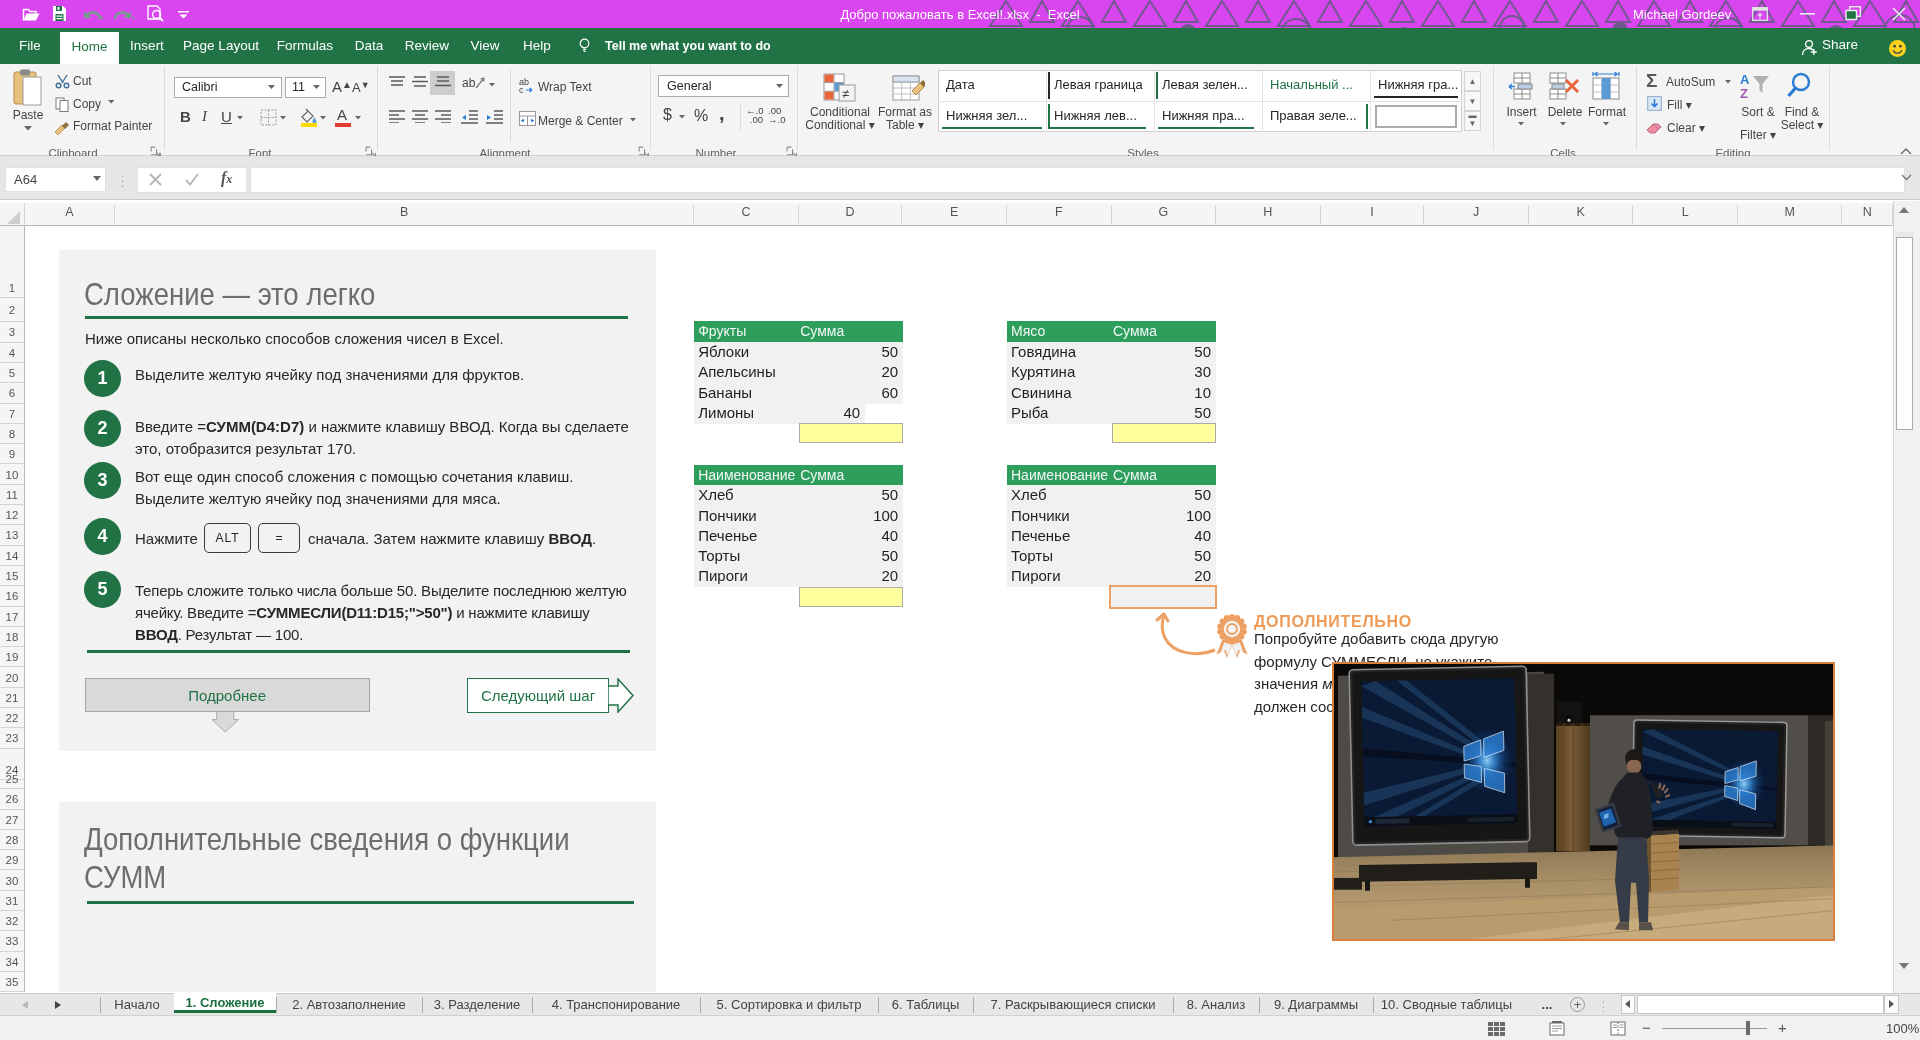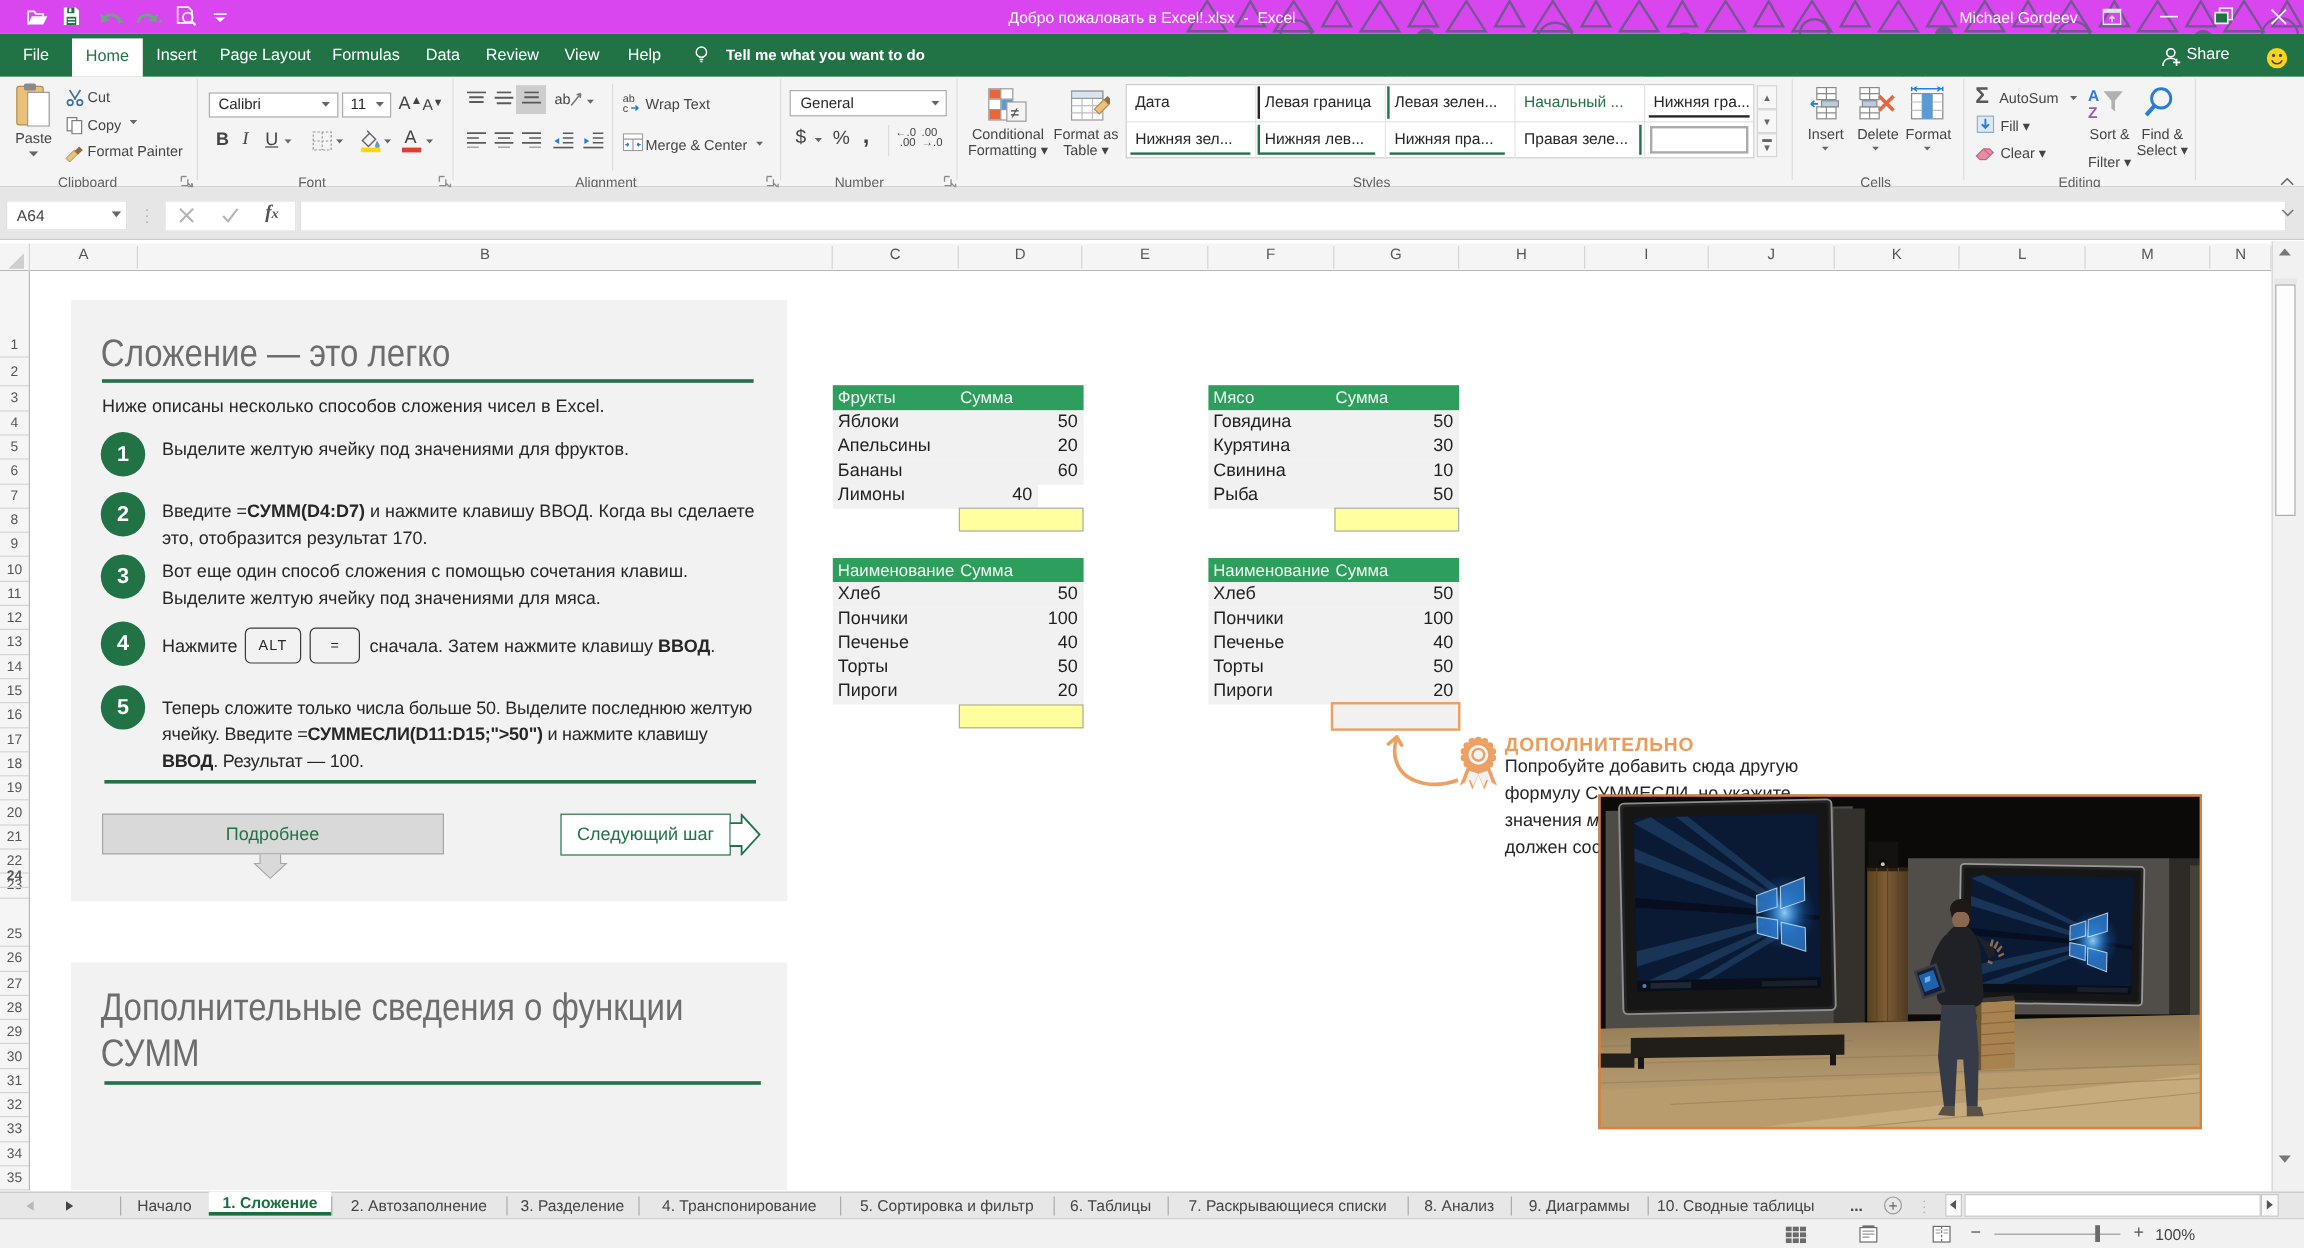--- a/index.html
+++ b/index.html
@@ -322,21 +322,21 @@
     <svg class="abs" style="left:823px;top:9px" width="34" height="30" viewBox="0 0 34 30">
         <rect x="1" y="1" width="20" height="26" fill="#fff" stroke="#9a9a9a"></rect>
         <path d="M1 9.6 h20 M1 18.3 h20 M11 1 v26" stroke="#9a9a9a"></path>
         <rect x="1.5" y="1.5" width="9" height="7.6" fill="#e8663c"></rect>
         <rect x="11.5" y="10" width="9" height="7.8" fill="#5b9bd5"></rect>
         <rect x="1.5" y="18.7" width="9" height="7.8" fill="#e8663c"></rect>
         <rect x="16" y="12" width="16" height="16" fill="#f4f4f4" stroke="#9a9a9a"></rect>
         <text x="19" y="25" font-size="13" fill="#444">≠</text>
       </svg>
     <div class="rtxt abs" style="left:797px;top:41px;width:86px;text-align:center;">Conditional</div>
-    <div class="rtxt abs" style="left:797px;top:54px;width:86px;text-align:center;">Formatting ▾</div>
+    <div class="rtxt abs" style="left:797px;top:54px;width:86px;text-align:center;">Conditional ▾</div>
     <svg class="abs" style="left:892px;top:9px" width="33" height="30" viewBox="0 0 33 30">
         <rect x="1" y="3" width="26" height="24" fill="#fff" stroke="#9a9a9a"></rect>
         <path d="M1 9 h26 M1 15 h26 M1 21 h26 M9.7 3 v24 M18.4 3 v24" stroke="#c0c0c0"></path>
         <path d="M1 3 h26 v6 h-26 z" fill="#d7e4f1" stroke="#9a9a9a"></path>
         <path d="M20 18 l8-8 4 4 -8 8 z" fill="#e8c27d" stroke="#b68a4a"></path>
         <path d="M28 10 l3-3 4 4 -3 3 z" fill="#8f6f3f"></path>
       </svg>
     <div class="rtxt abs" style="left:862px;top:41px;width:86px;text-align:center;">Format as</div>
     <div class="rtxt abs" style="left:862px;top:54px;width:86px;text-align:center;">Table ▾</div>
     <div class="abs" style="left:938px;top:6px;width:524px;height:62px;background:#fff;border:1px solid #cecece;"></div>
@@ -491,21 +491,21 @@
 <div class="rowh abs" style="top:319.7px;height:20.3px;line-height:20.3px;">14</div>
 <div class="rowh abs" style="top:340px;height:20.3px;line-height:20.3px;">15</div>
 <div class="rowh abs" style="top:360.3px;height:20.3px;line-height:20.3px;">16</div>
 <div class="rowh abs" style="top:380.6px;height:20.3px;line-height:20.3px;">17</div>
 <div class="rowh abs" style="top:400.9px;height:20.3px;line-height:20.3px;">18</div>
 <div class="rowh abs" style="top:421.2px;height:20.3px;line-height:20.3px;">19</div>
 <div class="rowh abs" style="top:441.5px;height:20.3px;line-height:20.3px;">20</div>
 <div class="rowh abs" style="top:461.8px;height:20.3px;line-height:20.3px;">21</div>
 <div class="rowh abs" style="top:482.1px;height:20.3px;line-height:20.3px;">22</div>
 <div class="rowh abs" style="top:502.4px;height:20.3px;line-height:20.3px;">23</div>
-<div class="rowh abs" style="top:494px;height:20.3px;line-height:20.3px;font-weight:bold;">24</div>
+<div class="rowh abs" style="top:534px;height:20.3px;line-height:20.3px;">24</div>
 <div class="rowh abs" style="top:543px;height:20.3px;line-height:20.3px;">25</div>
 <div class="rowh abs" style="top:563.3px;height:20.3px;line-height:20.3px;">26</div>
 <div class="rowh abs" style="top:583.6px;height:20.3px;line-height:20.3px;">27</div>
 <div class="rowh abs" style="top:603.9px;height:20.3px;line-height:20.3px;">28</div>
 <div class="rowh abs" style="top:624.2px;height:20.3px;line-height:20.3px;">29</div>
 <div class="rowh abs" style="top:644.5px;height:20.3px;line-height:20.3px;">30</div>
 <div class="rowh abs" style="top:664.8px;height:20.3px;line-height:20.3px;">31</div>
 <div class="rowh abs" style="top:685.1px;height:20.3px;line-height:20.3px;">32</div>
 <div class="rowh abs" style="top:705.4px;height:20.3px;line-height:20.3px;">33</div>
 <div class="rowh abs" style="top:725.7px;height:20.3px;line-height:20.3px;">34</div>
@@ -784,15 +784,15 @@
       </svg>
     <svg class="abs" style="left:1610px;top:5px" width="16" height="16" viewBox="0 0 16 16">
         <rect x="1" y="1" width="14" height="13" fill="#fff" stroke="#6a6a6a"></rect>
         <path d="M8 1 v13" stroke="#6a6a6a" stroke-dasharray="2 1.5"></path>
         <path d="M3 4 h4 M3 6.5 h4 M9.5 4 h4 M9.5 6.5 h4" stroke="#9a9a9a"></path>
       </svg>
     <div class="abs" style="left:1642px;top:3px;font-size:15px;color:#555;">−</div>
     <div class="abs" style="left:1662px;top:11.5px;width:105px;height:1.6px;background:#9a9a9a;"></div>
     <div class="abs" style="left:1746px;top:5px;width:4px;height:14px;background:#6a6a6a;"></div>
     <div class="abs" style="left:1778px;top:3px;font-size:15px;color:#555;">+</div>
-    <div class="abs" style="left:1796px;top:5px;font-size:13px;color:#444;">100%</div>
+    <div class="abs" style="left:1886px;top:5px;font-size:13px;color:#444;">100%</div>
   </div>
 </div>
 
 </body></html>

